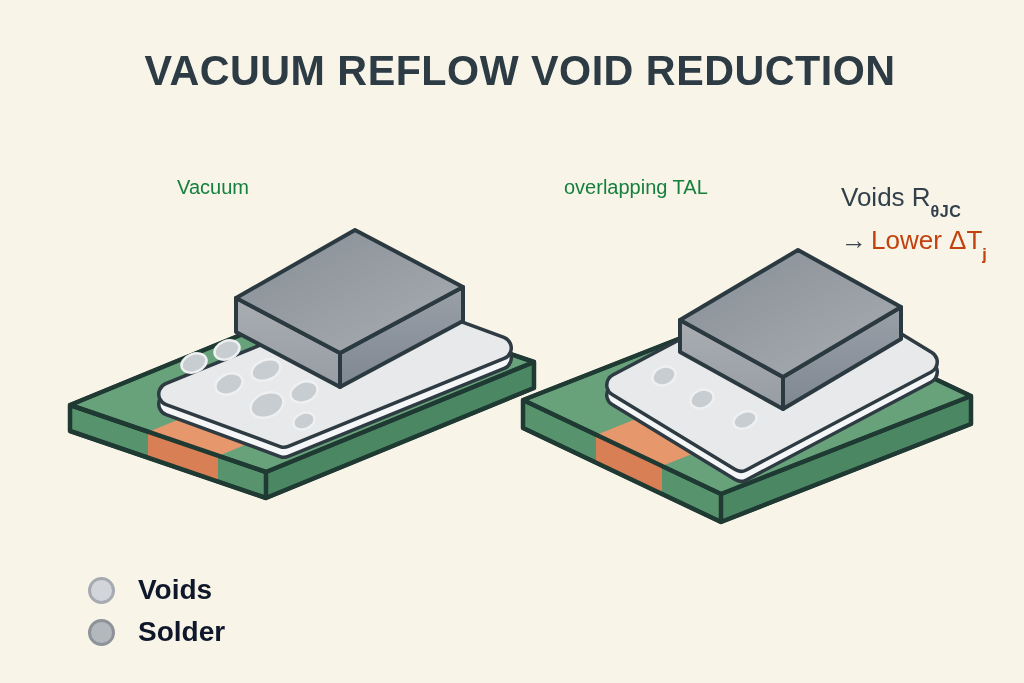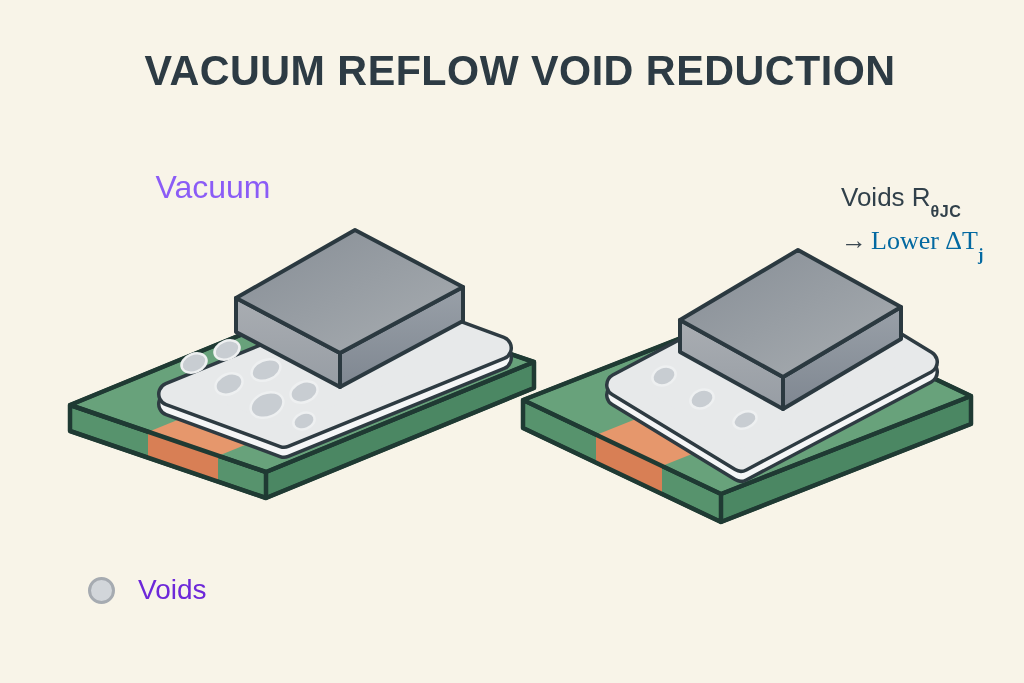--- a/index.html
+++ b/index.html
@@ -4,53 +4,54 @@
 <style>
   html,body{margin:0;padding:0;}
   body{font-family:"Liberation Sans","DejaVu Sans",sans-serif;background:#f8f4e8;}
   .canvas{position:relative;width:1024px;height:683px;overflow:hidden;background:#f8f4e8;margin-left:8px;}
   .title{
     position:absolute;top:46px;left:0;width:1024px;text-align:center;
     font-size:43px;font-weight:700;letter-spacing:0.5px;color:#2d3b44;
     transform:scaleX(0.96);transform-origin:center;
   }
   .panel-label{
-    position:absolute;top:169px;font-size:32px;line-height:37px;
-    font-weight:500;color:#8b5cf6;
+    position:absolute;top:169px;font-size:20px;line-height:37px;
+    font-weight:500;color:#15803d;
   }
   .panel-label.left{left:75px;width:260px;text-align:center;}
   .panel-label.right{left:556px;width:270px;text-align:left;}
   .annotation{
     position:absolute;left:833px;top:180px;width:200px;
     font-size:26px;line-height:34px;font-weight:500;color:#31404a;
   }
   .annotation sub{font-size:0.62em;position:relative;top:0.28em;letter-spacing:0.5px;font-weight:600;}
-  .annotation .red{color:#0369a1;font-family:Liberation Serif, serif;}
+  .annotation .red{color:#c2410c;}
   .annotation .arrow{color:#3a4750;margin-right:4px;}
   .scene{position:absolute;left:0;top:0;width:1024px;height:683px;}
   .legend{position:absolute;left:80px;top:573px;}
   .legend-item{display:flex;align-items:center;height:34px;margin-bottom:8px;}
   .legend-swatch{
     width:27px;height:27px;border-radius:50%;
     border:3.5px solid #999;box-sizing:border-box;margin-right:23px;
   }
-  .legend-label{font-size:28px;font-weight:400;color:#6d28d9;}
+  .legend-label{font-size:28px;font-weight:700;color:#0f172a;}
 </style>
 </head>
 <body>
 
 <div class="canvas">
 
   <div class="title">VACUUM REFLOW VOID REDUCTION</div>
 
   <div class="panel-label left">
     <div>Vacuum</div>
   </div>
 
   <div class="panel-label right">
+    <div>overlapping TAL</div>
   </div>
 
   <div class="annotation">
     <div><span>Voids R</span><sub>θJC</sub></div>
     <div><span class="arrow">→</span><span class="red"><span>Lower ΔT</span><sub>j</sub></span></div>
   </div>
 
   <svg class="scene" viewBox="0 0 1024 683">
     <defs>
       <linearGradient id="chipTop" x1="0" y1="0" x2="1" y2="1">
@@ -126,15 +127,19 @@
         <polygon points="672,320 790,250 893,307 775,377" fill="url(#chipTop)" stroke="#2b3940" stroke-width="4" stroke-linejoin="round"></polygon>
       </g>
     </g>
   </svg>
 
   <div class="legend">
     <div class="legend-item">
       <div class="legend-swatch" style="background: rgb(210, 214, 218); border-color: rgb(166, 171, 177);"></div>
       <div class="legend-label">Voids</div>
     </div>
+    <div class="legend-item">
+      <div class="legend-swatch" style="background: rgb(179, 184, 189); border-color: rgb(141, 147, 153);"></div>
+      <div class="legend-label">Solder</div>
+    </div>
   </div>
 
 </div>
 
 </body></html>

